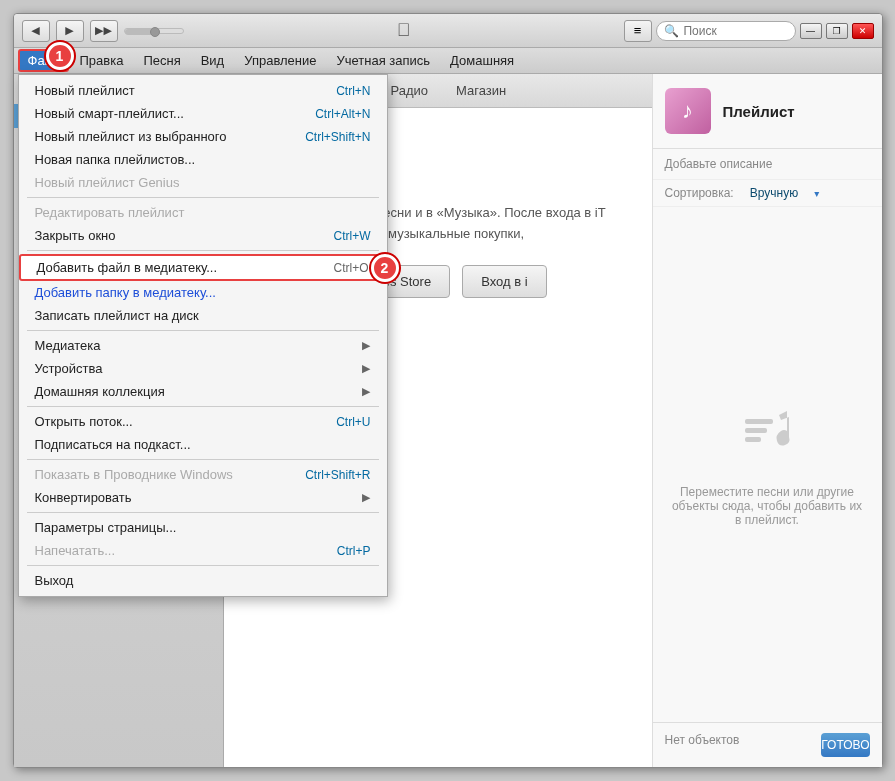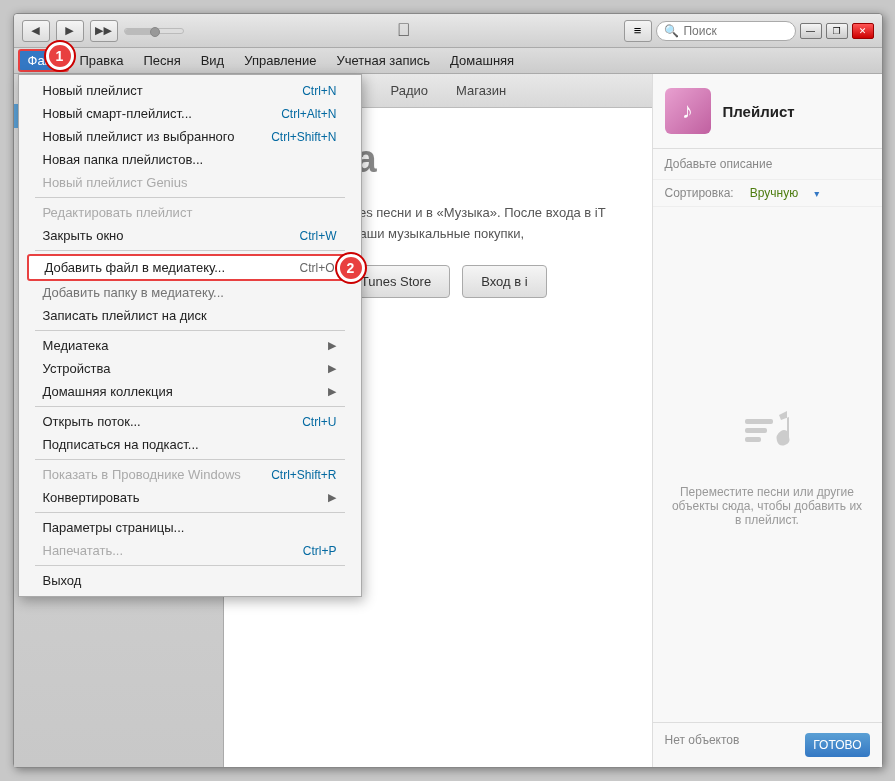--- a/index.html
+++ b/index.html
@@ -136,26 +136,26 @@
       color: white;
       border: 2px solid #e84040;
       border-radius: 3px;
     }
 
     
     .dropdown {
       position: absolute;
       top: 26px;
       left: 4px;
-      width: 344px;
+      width: 370px;
       background: #f5f5f5;
       border: 1px solid #aaa;
       box-shadow: 2px 4px 12px rgba(0,0,0,0.3);
       z-index: 1000;
-      padding: 4px 8px;
+      padding: 4px 0;
     }
     .dd-item {
       display: flex;
       justify-content: space-between;
       align-items: center;
       padding: 4px 16px;
       cursor: pointer;
       color: #222;
       font-size: 13px;
     }
@@ -338,21 +338,21 @@
     .sort-row {
       display: flex;
       align-items: center;
       padding: 6px 12px;
       font-size: 12px;
       color: #555;
       border-bottom: 1px solid #eee;
       gap: 16px;
     }
     .sort-label { color: #888; }
-    .sort-val { color: #4d7c0f; }
+    .sort-val { color: #0c4a6e; }
     .empty-playlist {
       flex: 1;
       display: flex;
       flex-direction: column;
       align-items: center;
       justify-content: center;
       color: #bbb;
     }
     .music-note-icon {
       font-size: 50px;
@@ -370,21 +370,21 @@
       border-top: 1px solid #ddd;
       display: flex;
       justify-content: space-between;
       align-items: flex-start;
     }
     .no-objects {
       font-size: 12px;
       color: #888;
     }
     .ready-btn {
-      padding: 5px 8px;
+      padding: 5px 0;
       background: linear-gradient(to bottom, #5a9fd4, #3478c4);
       color: white;
       border: none;
       border-radius: 4px;
       font-size: 12px;
       cursor: pointer;
     }
   </style>
 </head>
 <body>
@@ -476,21 +476,21 @@
       <div class="dd-separator"></div>
 
       <div class="dd-item highlighted" style="position:relative;">
         <span>Добавить файл в медиатеку...</span>
         <span class="dd-shortcut">Ctrl+O</span>
 
         <div class="step-circle" style="position:absolute;right:-14px;top:50%;transform:translateY(-50%);">
           <span>2</span>
         </div>
       </div>
-      <div class="dd-item" style="color:#737373;">
+      <div class="dd-item" style="color:#1d4ed8;">
         <span>Добавить папку в медиатеку...</span>
       </div>
       <div class="dd-item">
         <span>Записать плейлист на диск</span>
       </div>
       <div class="dd-separator"></div>
       <div class="dd-item">
         <span>Медиатека</span>
         <span class="dd-arrow">▶</span>
       </div>

